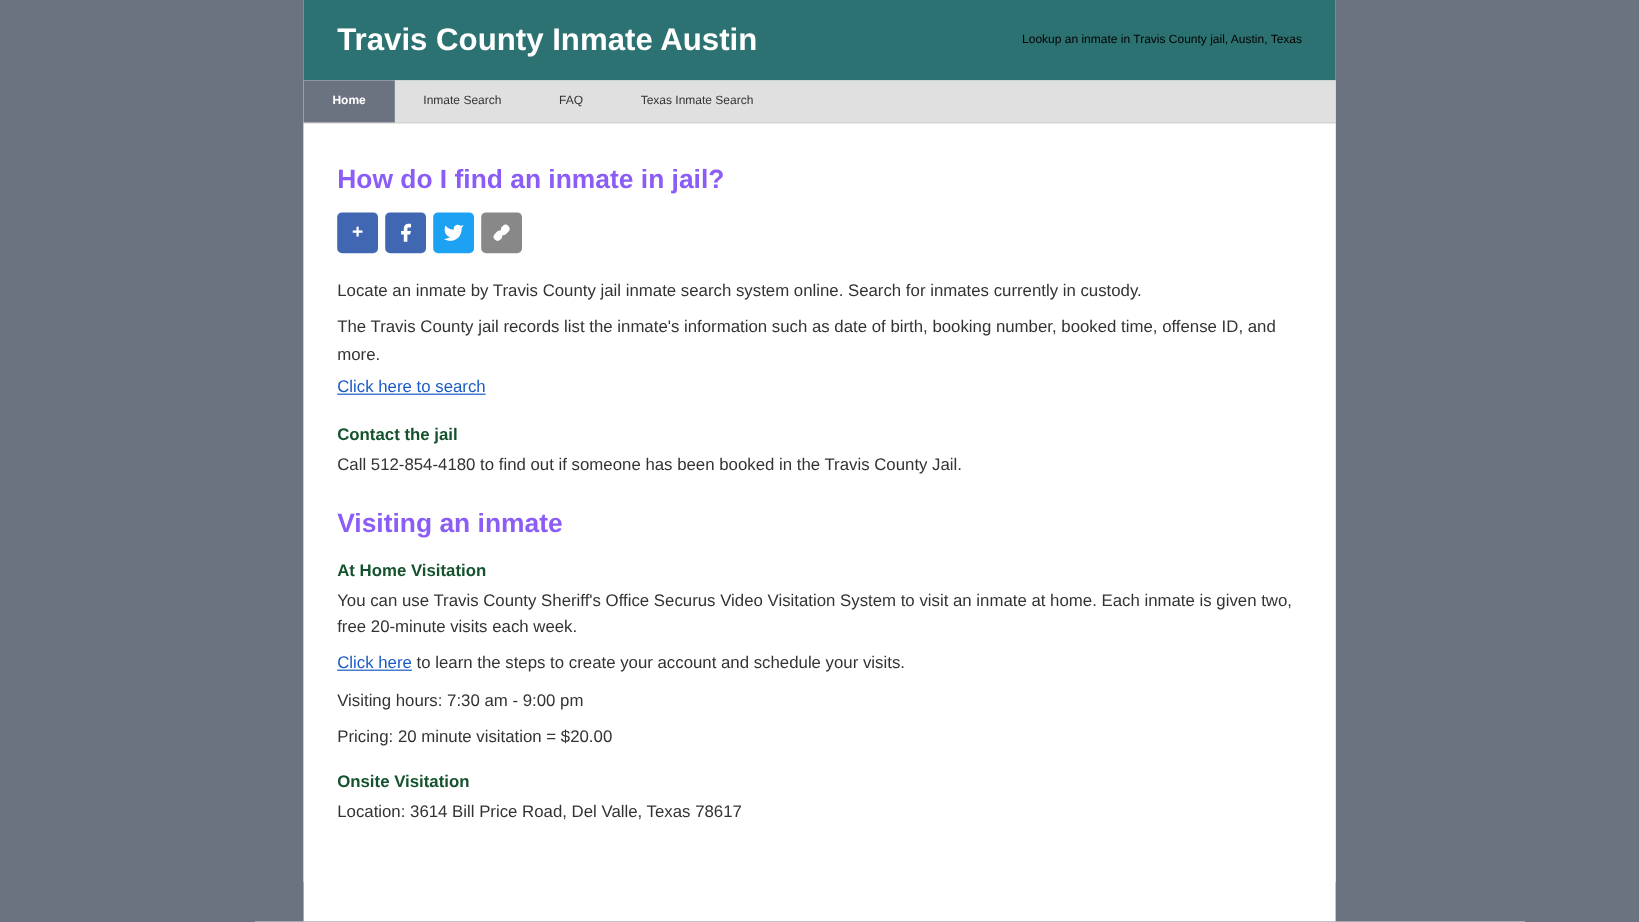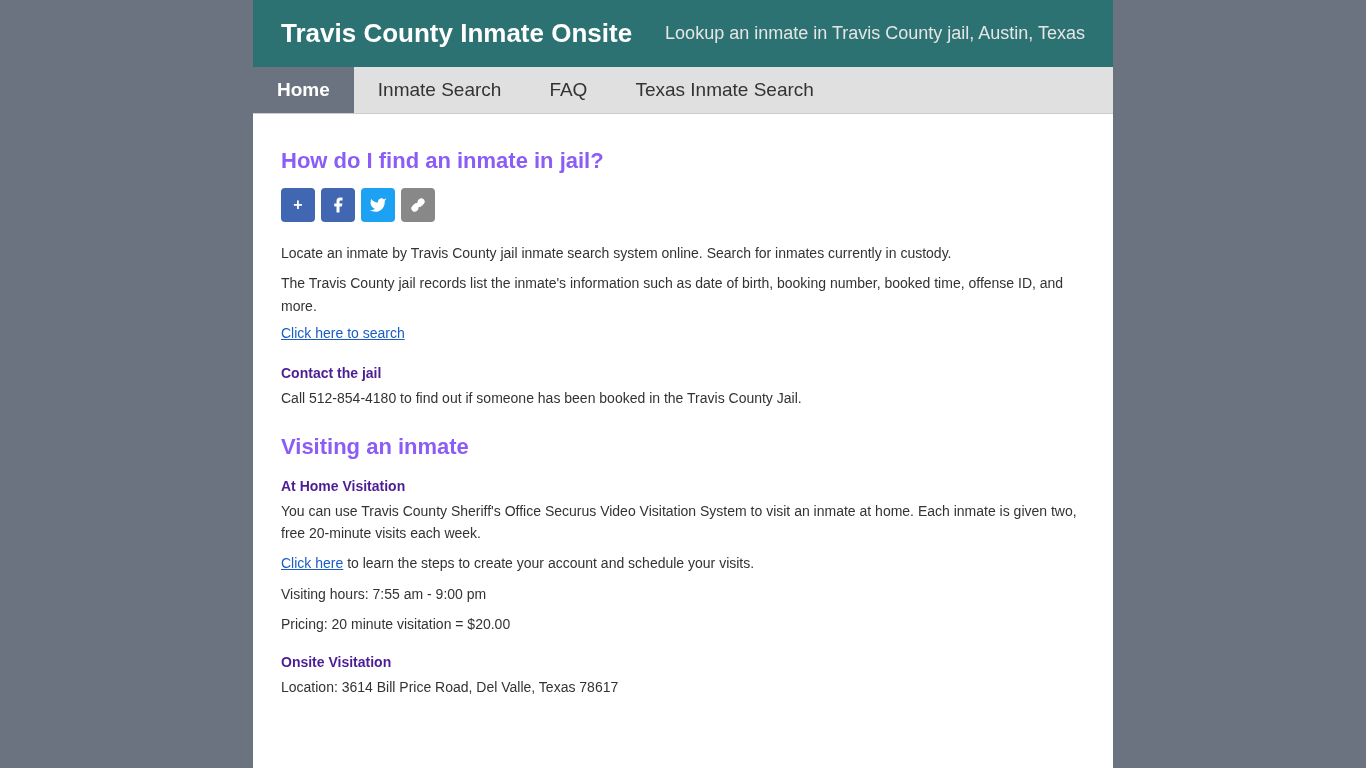--- a/index.html
+++ b/index.html
@@ -24,34 +24,34 @@
       display: flex;
       align-items: center;
       justify-content: space-between;
     }
     #header-title {
       color: #fff;
       font-size: 26px;
       font-weight: bold;
     }
     #header-subtitle {
-      color: #e5e5e5;
-      font-size: 18px;
+      color: #000000;
+      font-size: 10px;
     }
 
     
     #nav {
       background-color: #e0e0e0;
       display: flex;
       border-bottom: 1px solid #ccc;
     }
     .nav-item {
       padding: 12px 24px;
       cursor: pointer;
-      font-size: 19px;
+      font-size: 10px;
       color: #333;
       text-decoration: none;
       display: block;
     }
     .nav-item.active {
       background-color: #6b7280;
       color: #fff;
       font-weight: bold;
     }
 
@@ -67,21 +67,21 @@
       margin-bottom: 14px;
       margin-top: 10px;
       color: #8b5cf6;
     }
 
     h3.sub-title {
       font-size: 14px;
       font-weight: bold;
       margin-bottom: 6px;
       margin-top: 18px;
-      color: #4c1d95;
+      color: #14532d;
     }
 
     
     #share-buttons {
       display: flex;
       gap: 6px;
       margin-bottom: 20px;
     }
     .share-btn {
       width: 34px;
@@ -114,21 +114,21 @@
     .section-block {
       margin-bottom: 24px;
     }
   </style>
 </head>
 <body>
 
 <div id="wrapper">
 
   <div id="header">
-    <span id="header-title">Travis County Inmate Onsite</span>
+    <span id="header-title">Travis County Inmate Austin</span>
     <span id="header-subtitle">Lookup an inmate in Travis County jail, Austin, Texas</span>
   </div>
 
   <nav id="nav">
     <a class="nav-item active">Home</a>
     <a class="nav-item">Inmate Search</a>
     <a class="nav-item">FAQ</a>
     <a class="nav-item">Texas Inmate Search</a>
   </nav>
 
@@ -169,21 +169,21 @@
     </div>
 
     <div class="section-block">
       <h2 class="section-title">Visiting an inmate</h2>
 
       <h3 class="sub-title">At Home Visitation</h3>
       <p class="body-text">You can use Travis County Sheriff's Office Securus Video Visitation System to visit an inmate at home. Each inmate is given two, free 20-minute visits each week.</p>
       <p class="body-text">
         <a class="inline-link">Click here</a><span> to learn the steps to create your account and schedule your visits.</span>
       </p>
-      <p class="body-text">Visiting hours: 7:55 am - 9:00 pm</p>
+      <p class="body-text">Visiting hours: 7:30 am - 9:00 pm</p>
       <p class="body-text">Pricing: 20 minute visitation = $20.00</p>
 
       <h3 class="sub-title">Onsite Visitation</h3>
       <p class="body-text">Location: 3614 Bill Price Road, Del Valle, Texas 78617</p>
     </div>
 
   </div>
 </div>
 
 </body></html>

